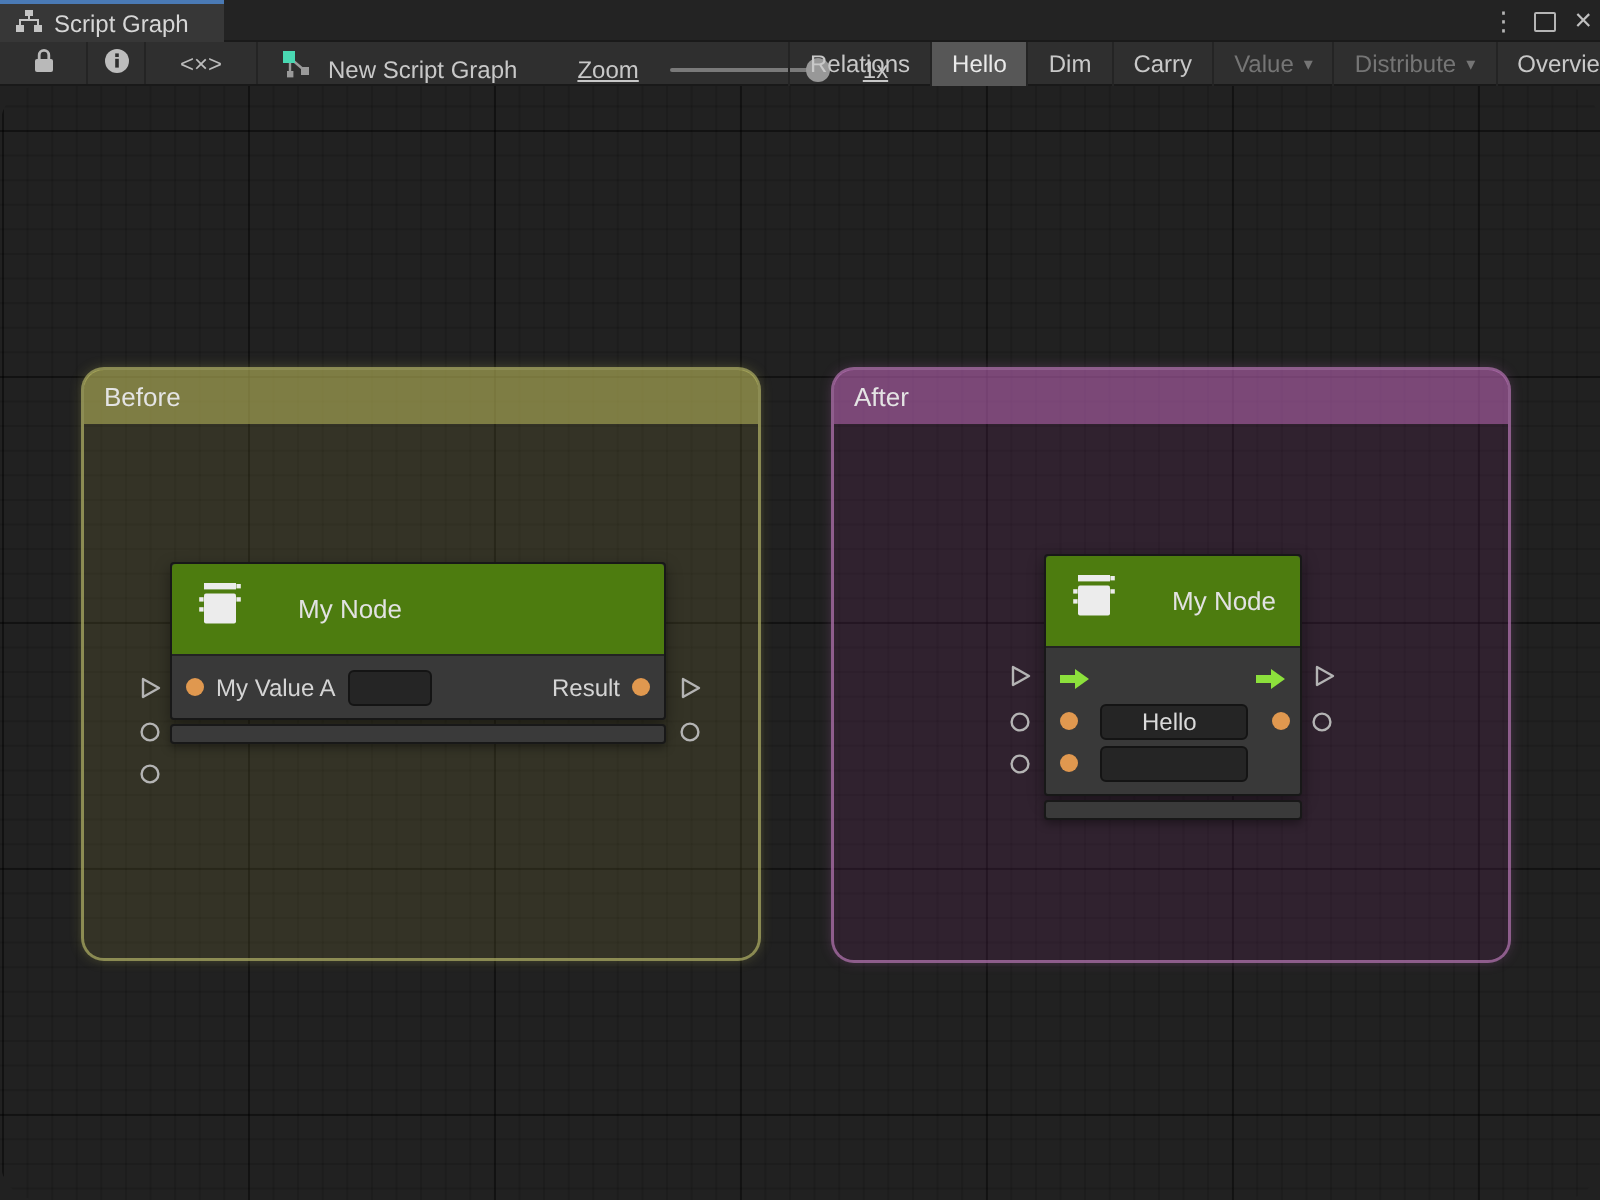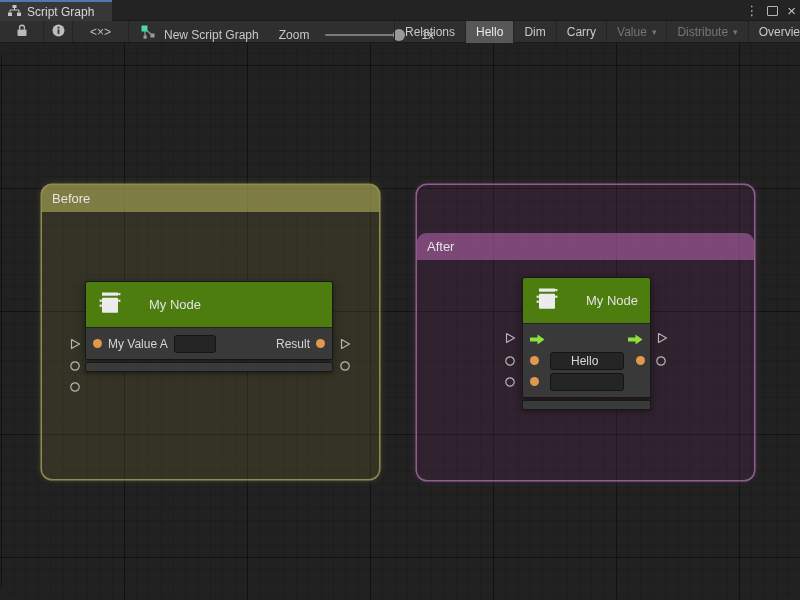--- a/index.html
+++ b/index.html
@@ -27,21 +27,21 @@
     position:absolute; left:0; top:21px; width:800px; height:22px; background:#2f2f2f;
     border-bottom:1px solid #191919; font-size:12px; display:flex; align-items:stretch; white-space:nowrap;
   }
   .tb-btn { display:flex; align-items:center; justify-content:center; padding:0 9px; border-right:1px solid #242424; color:#c8c8c8; }
   .tb-btn.square { width:44px; }
   .tb-btn.active { background:#575757; color:#eaeaea; }
   .tb-btn.disabled { color:#757575; }
   .tb-group-right { position:absolute; left:394px; top:0; height:22px; display:flex; align-items:stretch; }
   .tb-group-right .tb-btn { border-right:none; border-left:1px solid #242424; padding:0 10px; }
   .mid-group { display:flex; align-items:flex-end; gap:8px; padding-left:12px; }
-  .zoom-wrap { display:flex; align-items:center; gap:16px; margin-left:12px; }
+  .zoom-wrap { display:flex; align-items:center; gap:16px; margin-left:22px;text-decoration:underline; }
   .slider-track { position:relative; width:80px; height:2px; background:#7a7a7a; border-radius:1px; }
   .slider-thumb { position:absolute; top:-5px; left:68px; width:12px; height:12px; border-radius:50%; background:#989898; }
   .dd-arrow { font-size:9px; margin-left:5px; }
 
   
   .canvas {
     position:absolute; left:0; top:43px; width:800px; height:557px;
     background-color:#212121;
     background-image:
       linear-gradient(to right, rgba(0,0,0,0.38) 1px, transparent 1px),
@@ -60,21 +60,21 @@
     left:42px; top:142px; width:337px; height:294px;
     background:rgba(128,126,58,0.20);
     box-shadow:0 0 0 1.5px rgba(185,185,106,0.65), 0 0 7px rgba(170,170,80,0.45);
   }
   #group-before .group-header { background:rgba(196,194,96,0.52); }
   #group-after {
     left:417px; top:142px; width:337px; height:295px;
     background:rgba(110,38,104,0.20);
     box-shadow:0 0 0 1.5px rgba(180,115,176,0.70), 0 0 7px rgba(160,90,160,0.45);
   }
-  #group-after .group-header { background:rgba(198,110,192,0.50);margin-top:48px; }
+  #group-after .group-header { background:rgba(198,110,192,0.50); }
 
   
   .node { position:absolute; }
   .node-main { background:#3a3a3a; border:1px solid #181818; border-radius:2px; box-shadow:0 3px 8px rgba(0,0,0,0.40); }
   .node-header { height:45px; display:flex; align-items:center; gap:26px; padding:0 11px; background:#4d7c0f; border-radius:2px 2px 0 0; }
   .node-title { font-size:13px; color:#e2e2e2; }
   .node-body { border-top:1px solid #232323; background:#393939; padding:5px 0; border-radius:0 0 2px 2px; }
   .node-row { height:21px; display:flex; align-items:center; gap:6px; padding:0 7px; font-size:12px; color:#d4d4d4; }
   .grow { flex:1; }
   .node-footer { height:10px; margin-top:2px; background:#3a3a3a; border:1px solid #181818; border-radius:2px; box-shadow:0 2px 5px rgba(0,0,0,0.35); }

